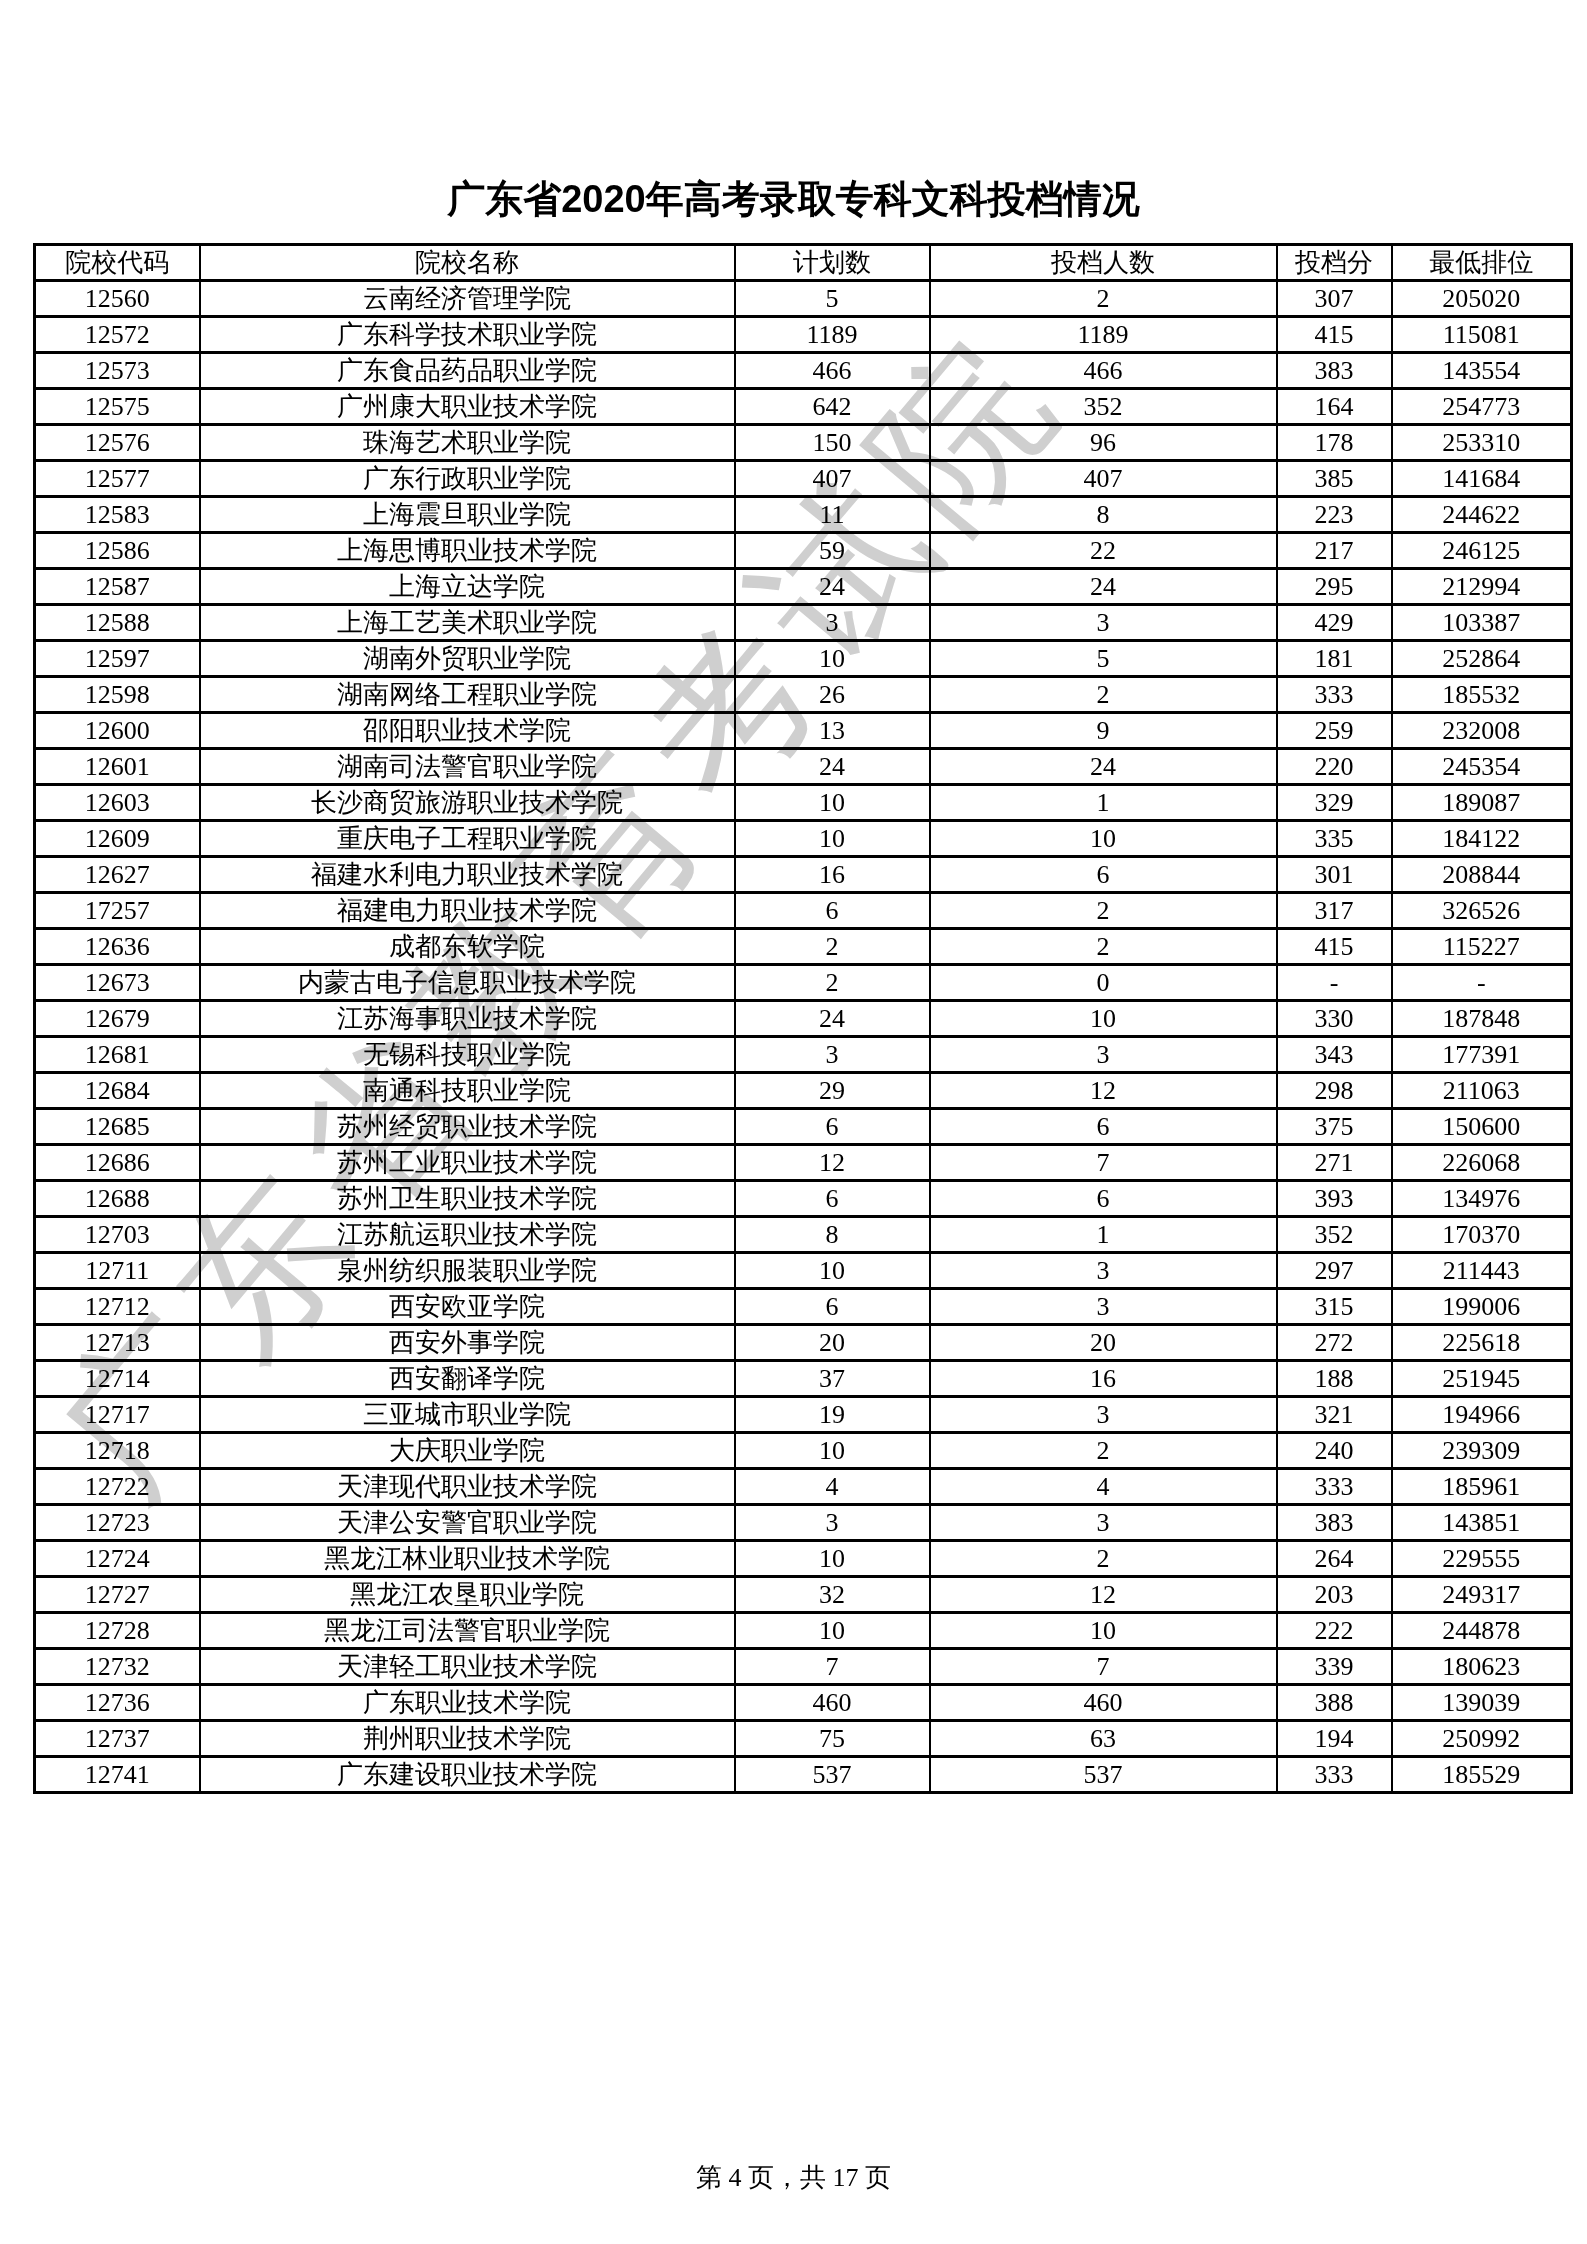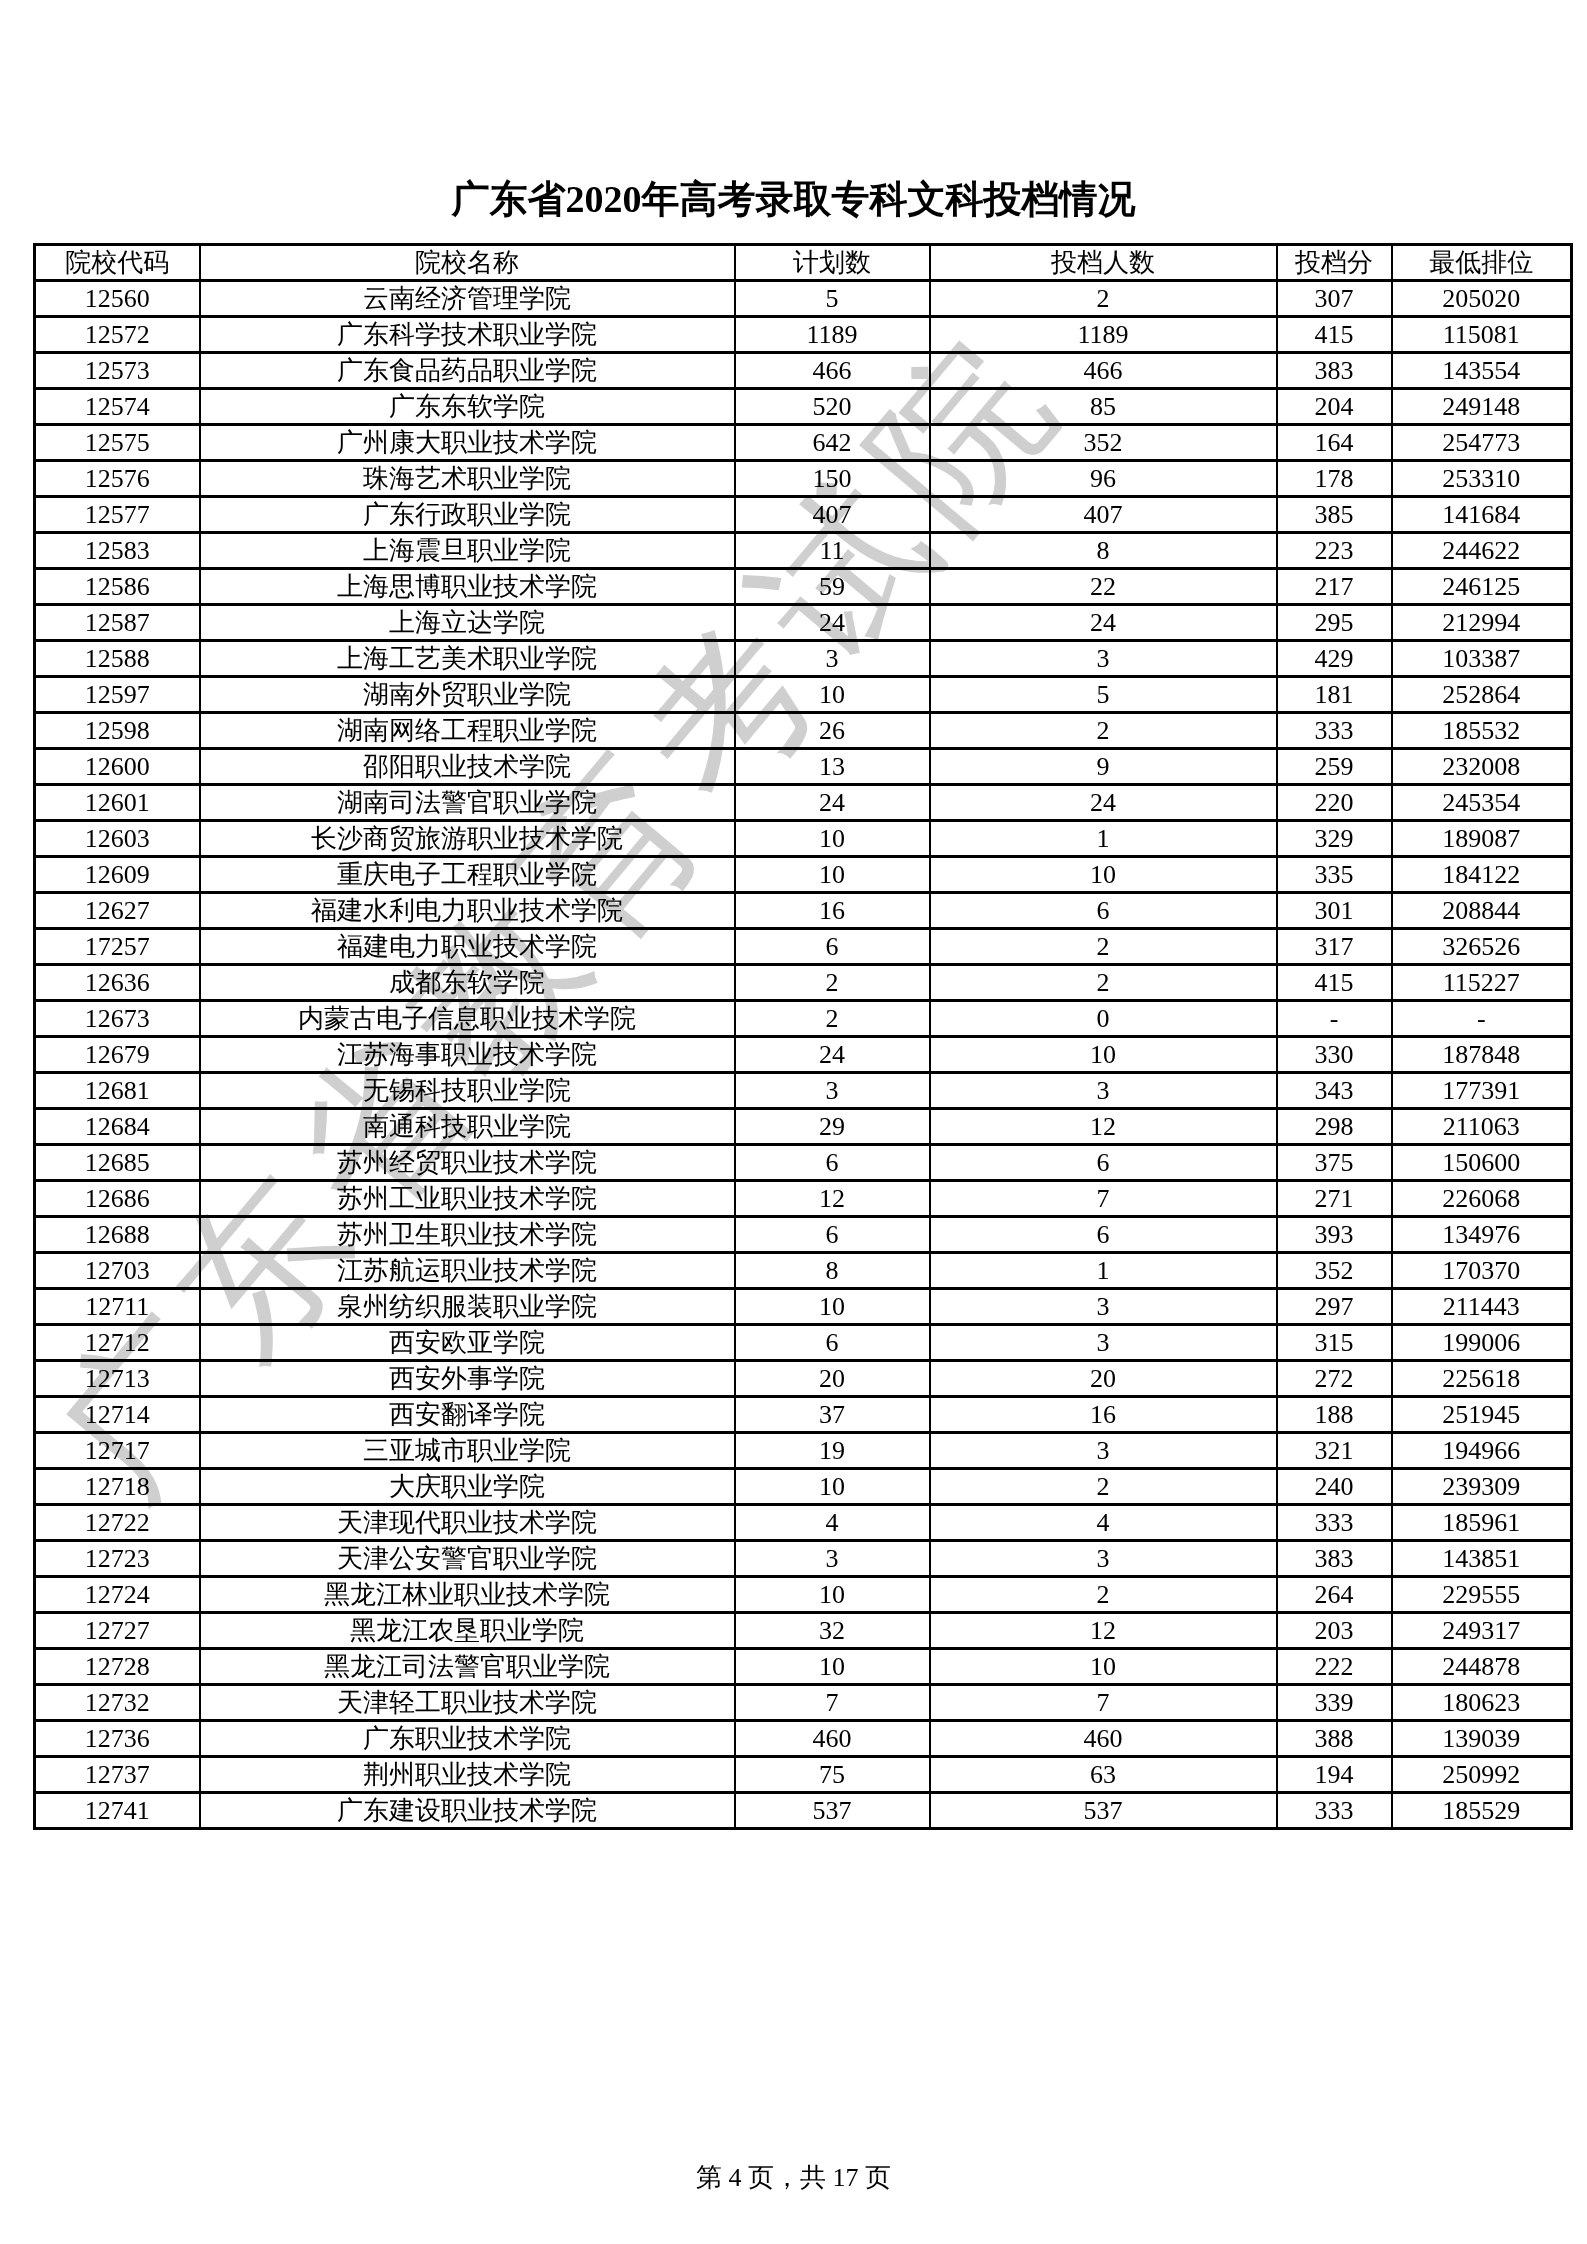--- a/index.html
+++ b/index.html
@@ -28,21 +28,21 @@
     z-index: 0;
     pointer-events: none;
   }
   .doc-title {
     position: absolute;
     top: 176px;
     left: 0;
     width: 100%;
     margin: 0;
     text-align: center;
-    font-family: Liberation Serif, serif;
+    font-family: Liberation Sans, sans-serif;
     font-weight: bold;
     font-size: 38px;
     line-height: 46px;
     z-index: 1;
   }
   table.data {
     position: absolute;
     left: 33px;
     top: 243px;
     width: 1537px;
@@ -124,28 +124,20 @@
         </tr>
         <tr>
           <td>12573</td>
           <td>广东食品药品职业学院</td>
           <td>466</td>
           <td>466</td>
           <td>383</td>
           <td>143554</td>
         </tr>
         <tr>
-          <td>12574</td>
-          <td>广东东软学院</td>
-          <td>520</td>
-          <td>85</td>
-          <td>204</td>
-          <td>249148</td>
-        </tr>
-        <tr>
           <td>12575</td>
           <td>广州康大职业技术学院</td>
           <td>642</td>
           <td>352</td>
           <td>164</td>
           <td>254773</td>
         </tr>
         <tr>
           <td>12576</td>
           <td>珠海艺术职业学院</td>

